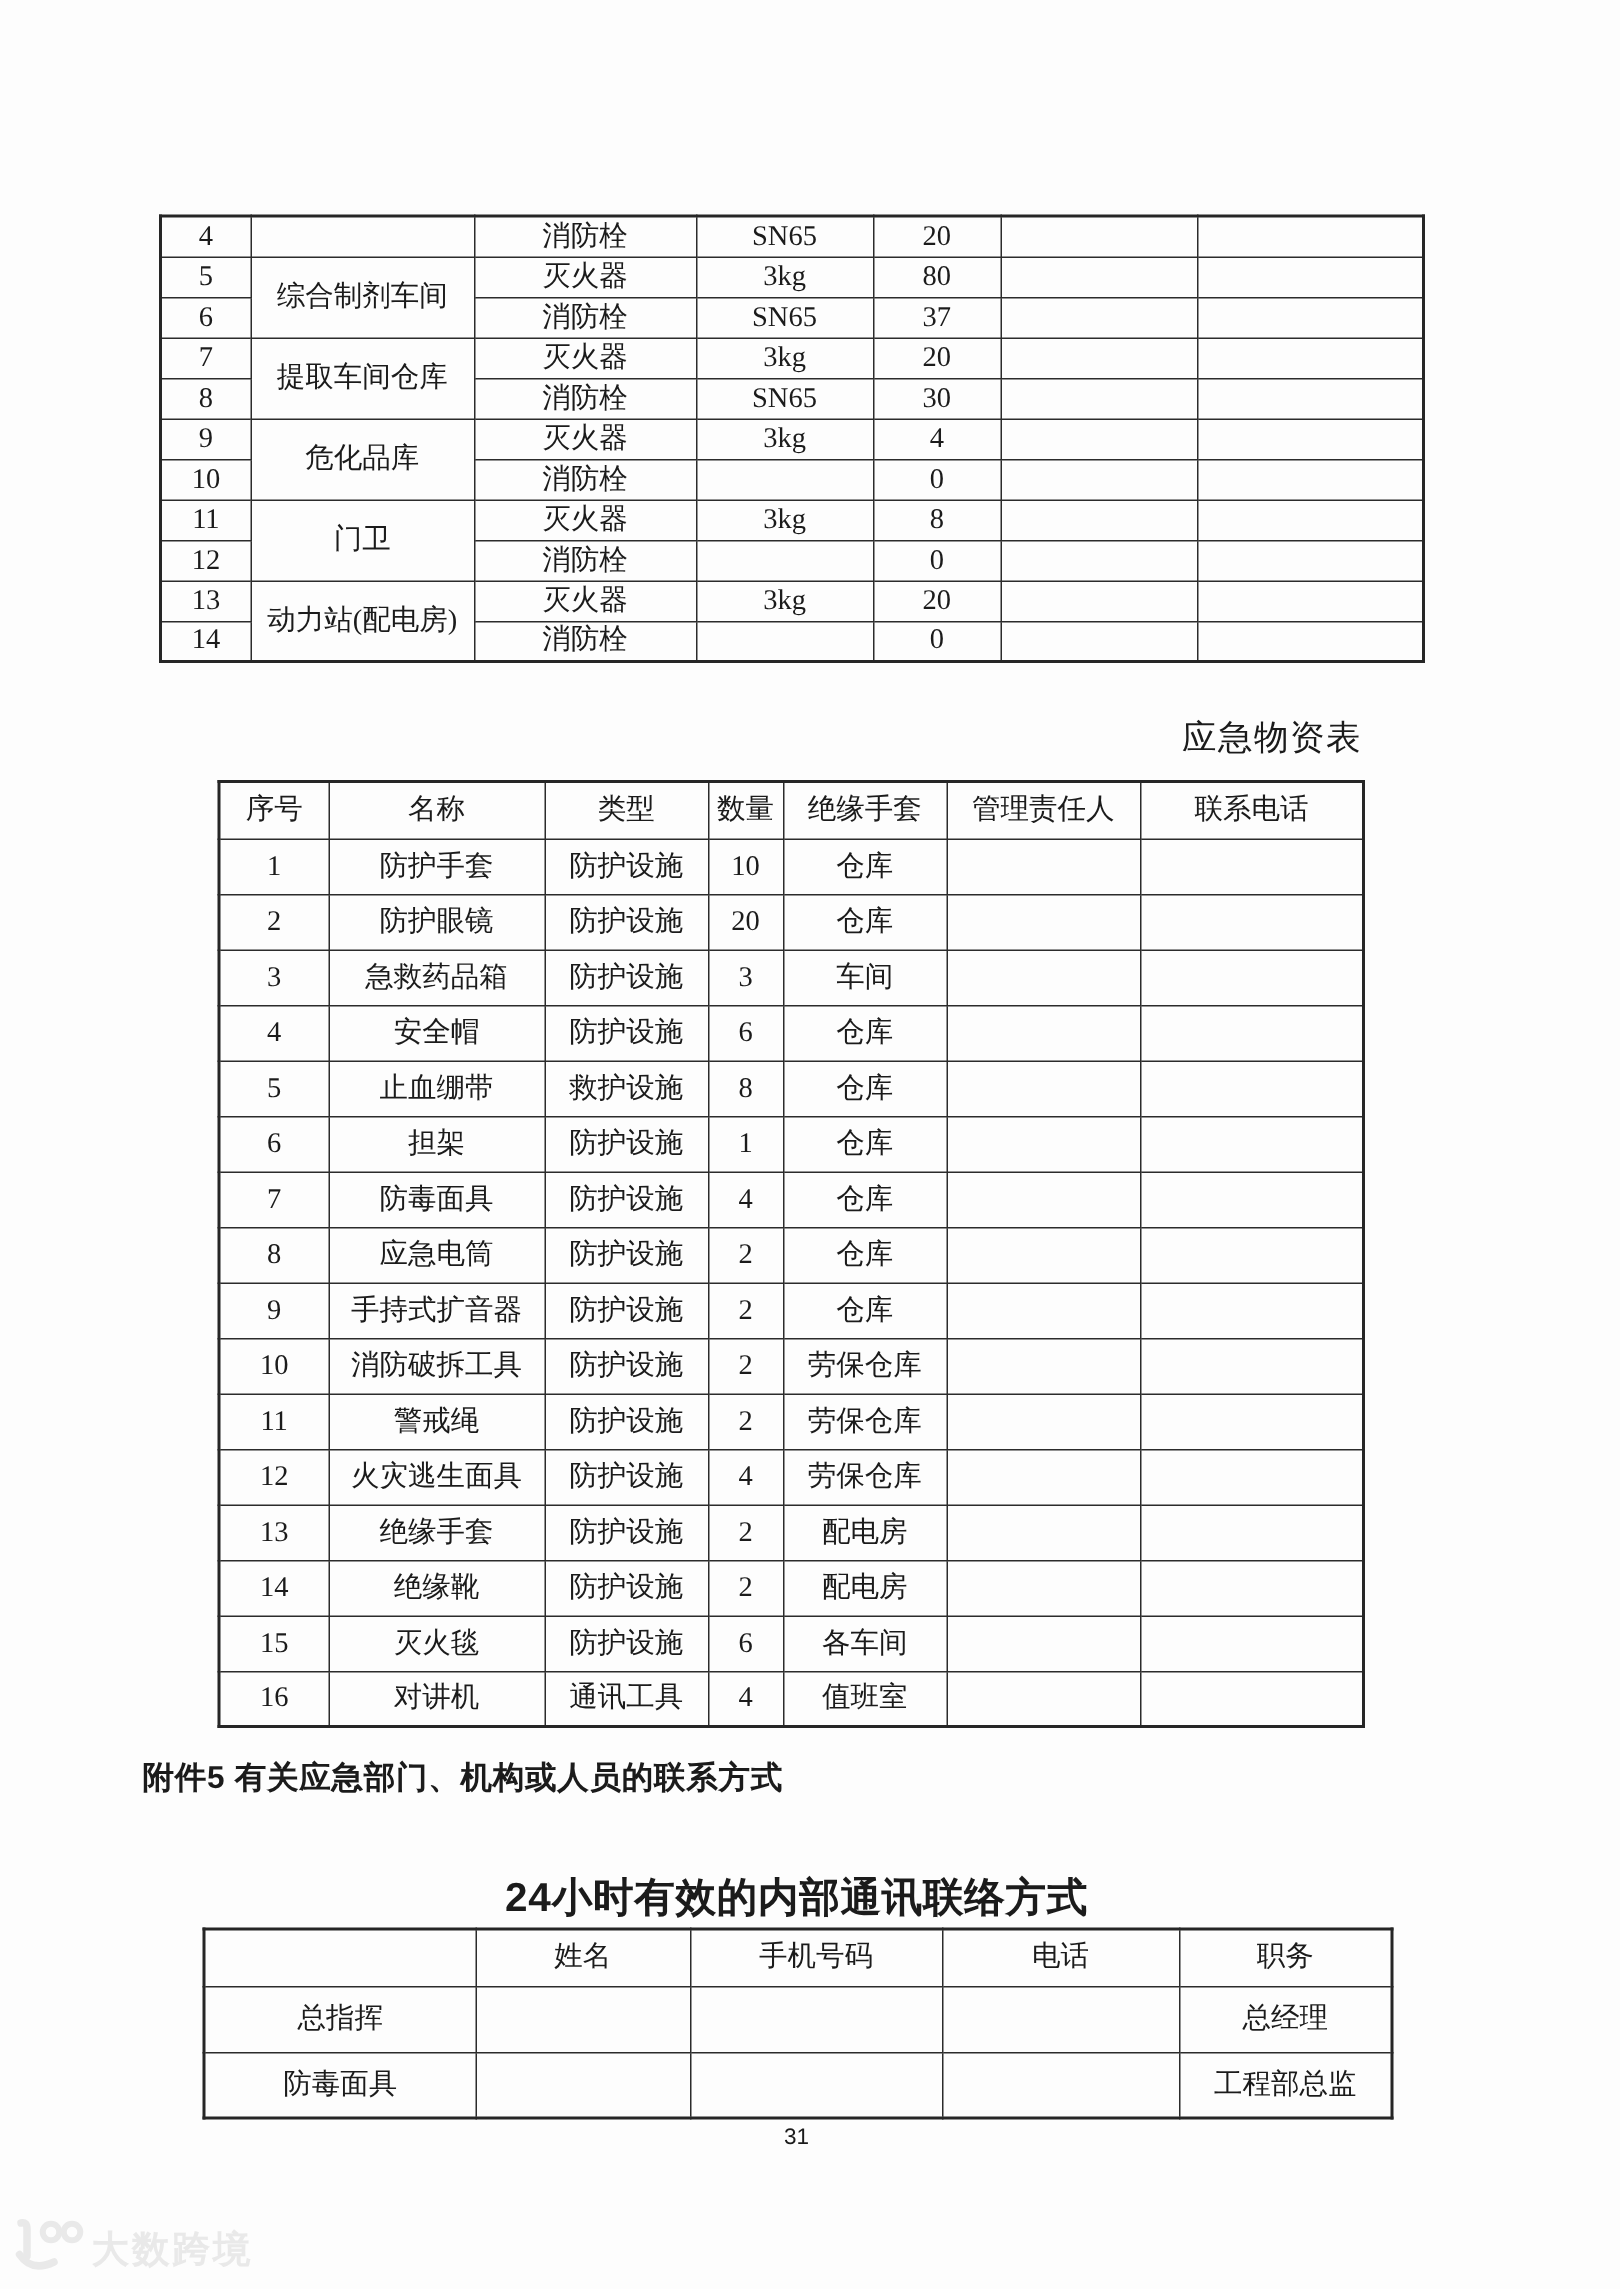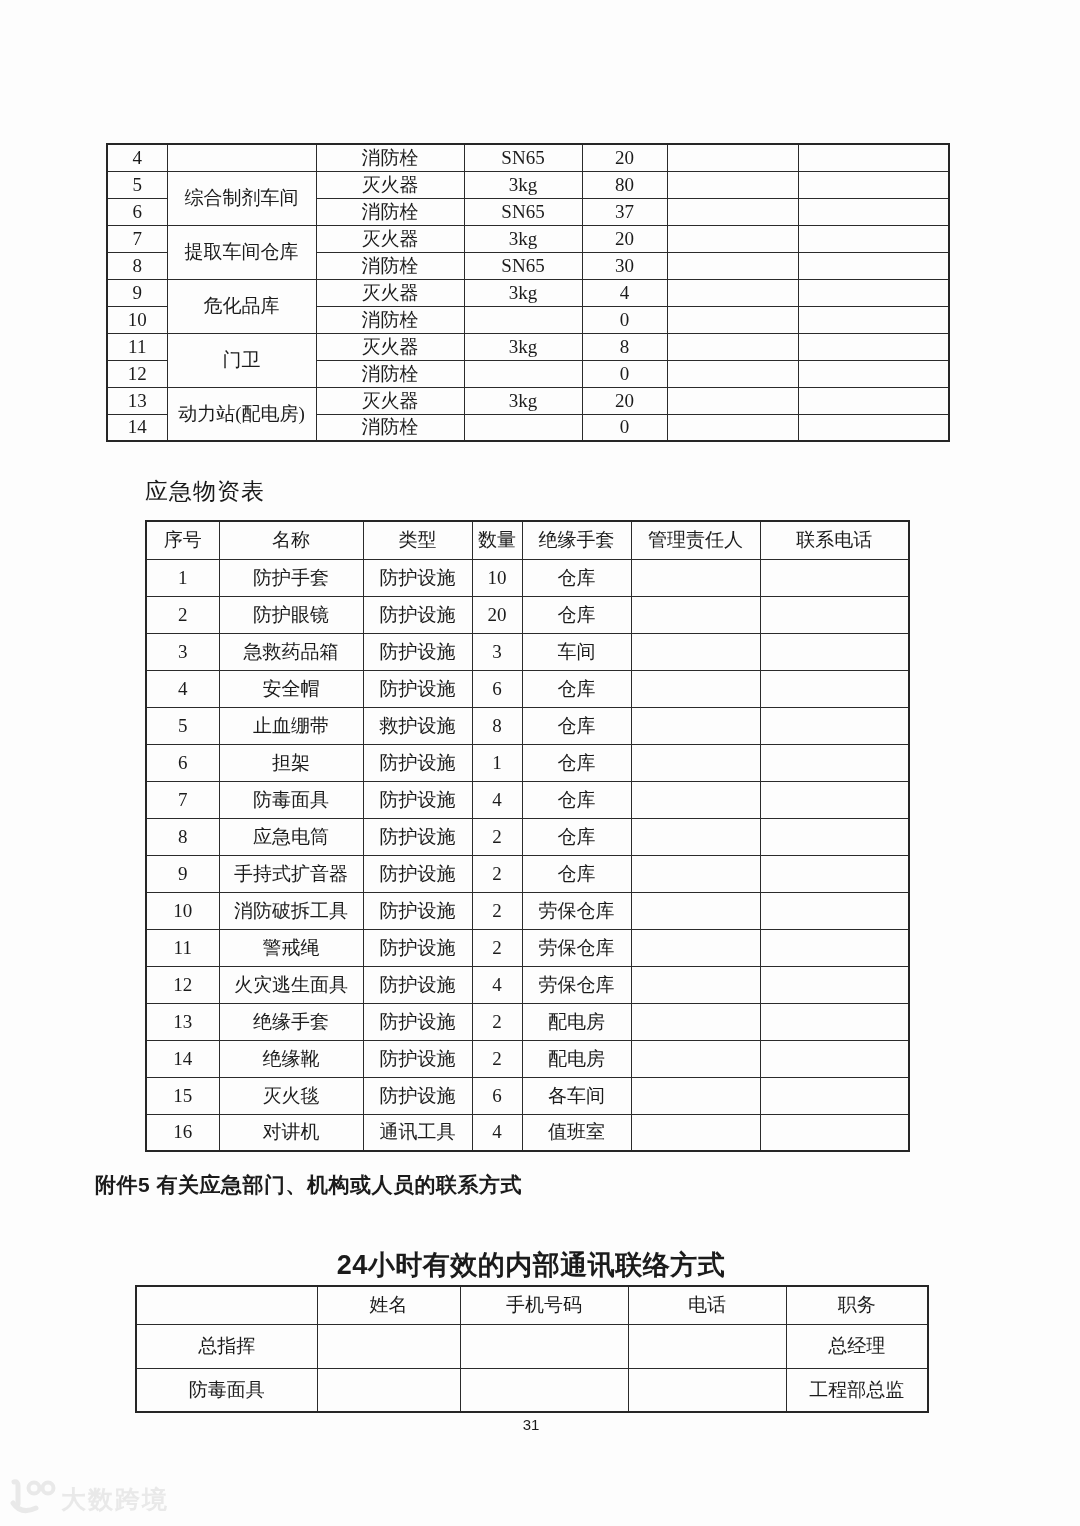--- a/index.html
+++ b/index.html
@@ -30,21 +30,21 @@
     line-height: 1.25;
   }
 
   
   .equip-wrap { position: absolute; left: 106px; top: 143px; width: 842px; }
   .equip-wrap tr { height: 27px; }
 
   
   .supplies-title {
     position: absolute; left: 145px; top: 476px; width: 763px;
-    text-align: left; font-size: 23px; letter-spacing: 1px;
+    text-align: right; font-size: 23px; letter-spacing: 1px;
   }
   .supplies-wrap { position: absolute; left: 145px; top: 520px; width: 763px; }
   .supplies-wrap thead tr { height: 38px; }
   .supplies-wrap tbody tr { height: 37px; }
   .supplies-wrap th { font-weight: bold; font-size: 20px; }
   .large-text { font-size: 23px; }
   .narrow-wrap { padding: 0 18px; }
 
   
   .attach-heading {

